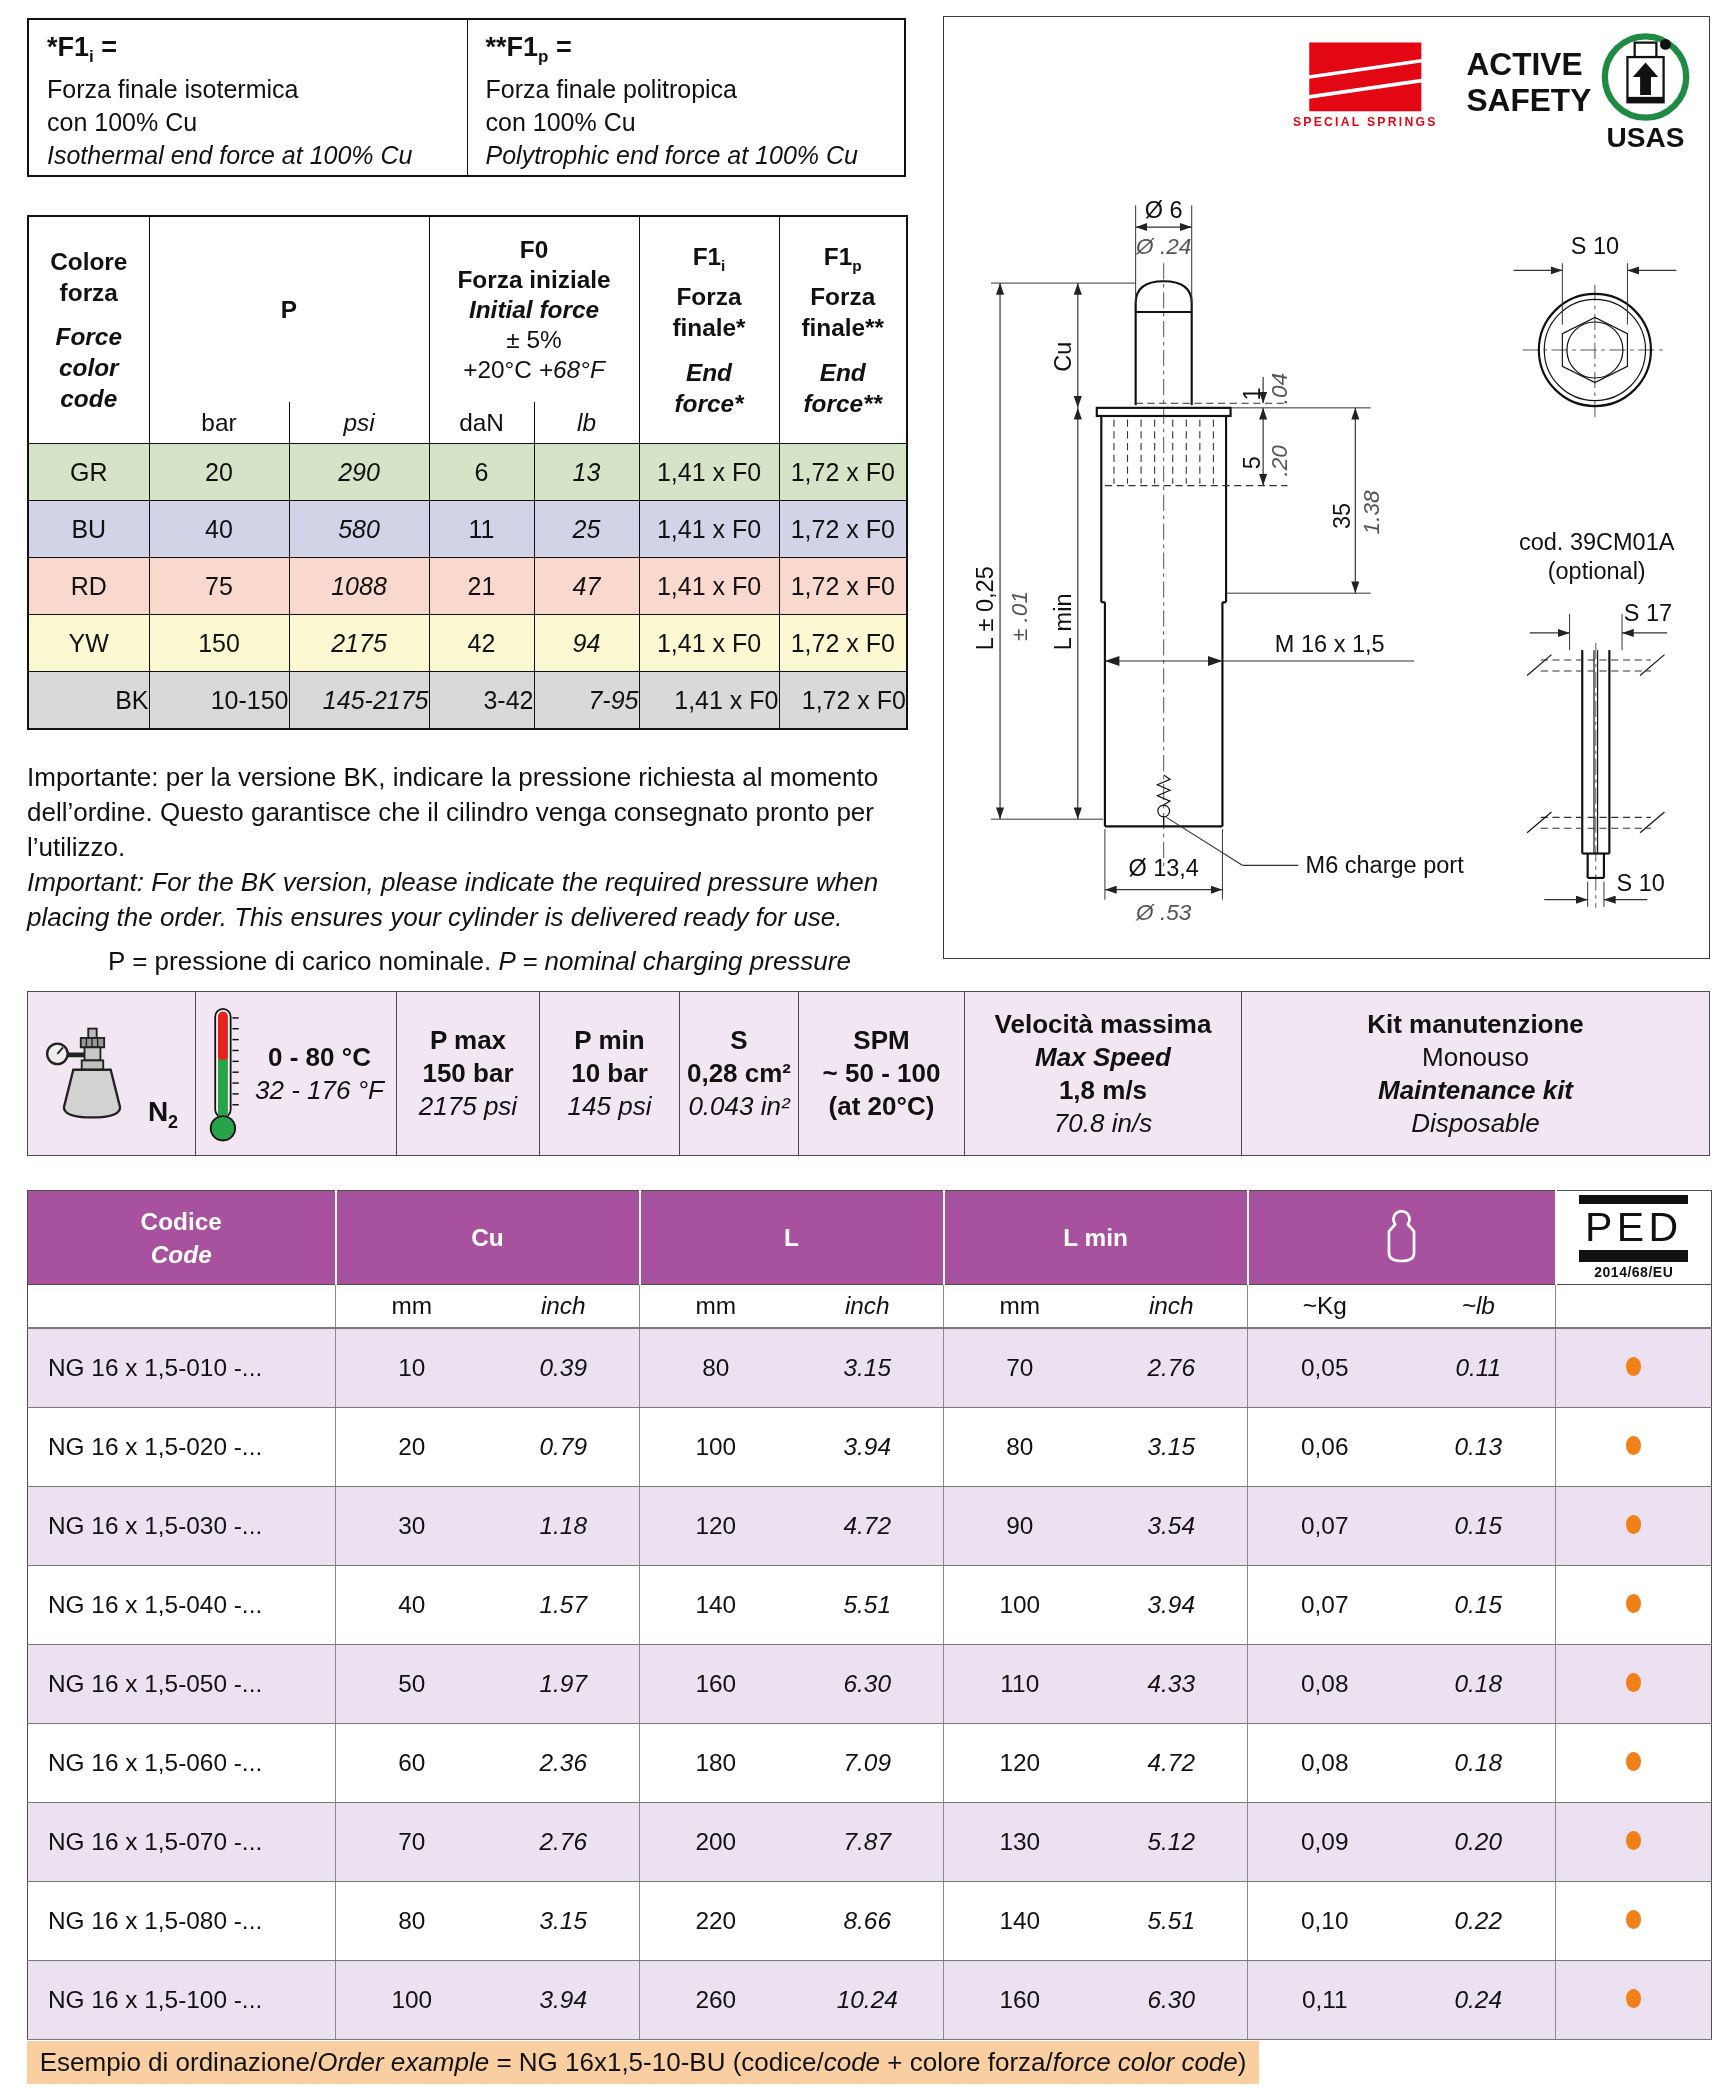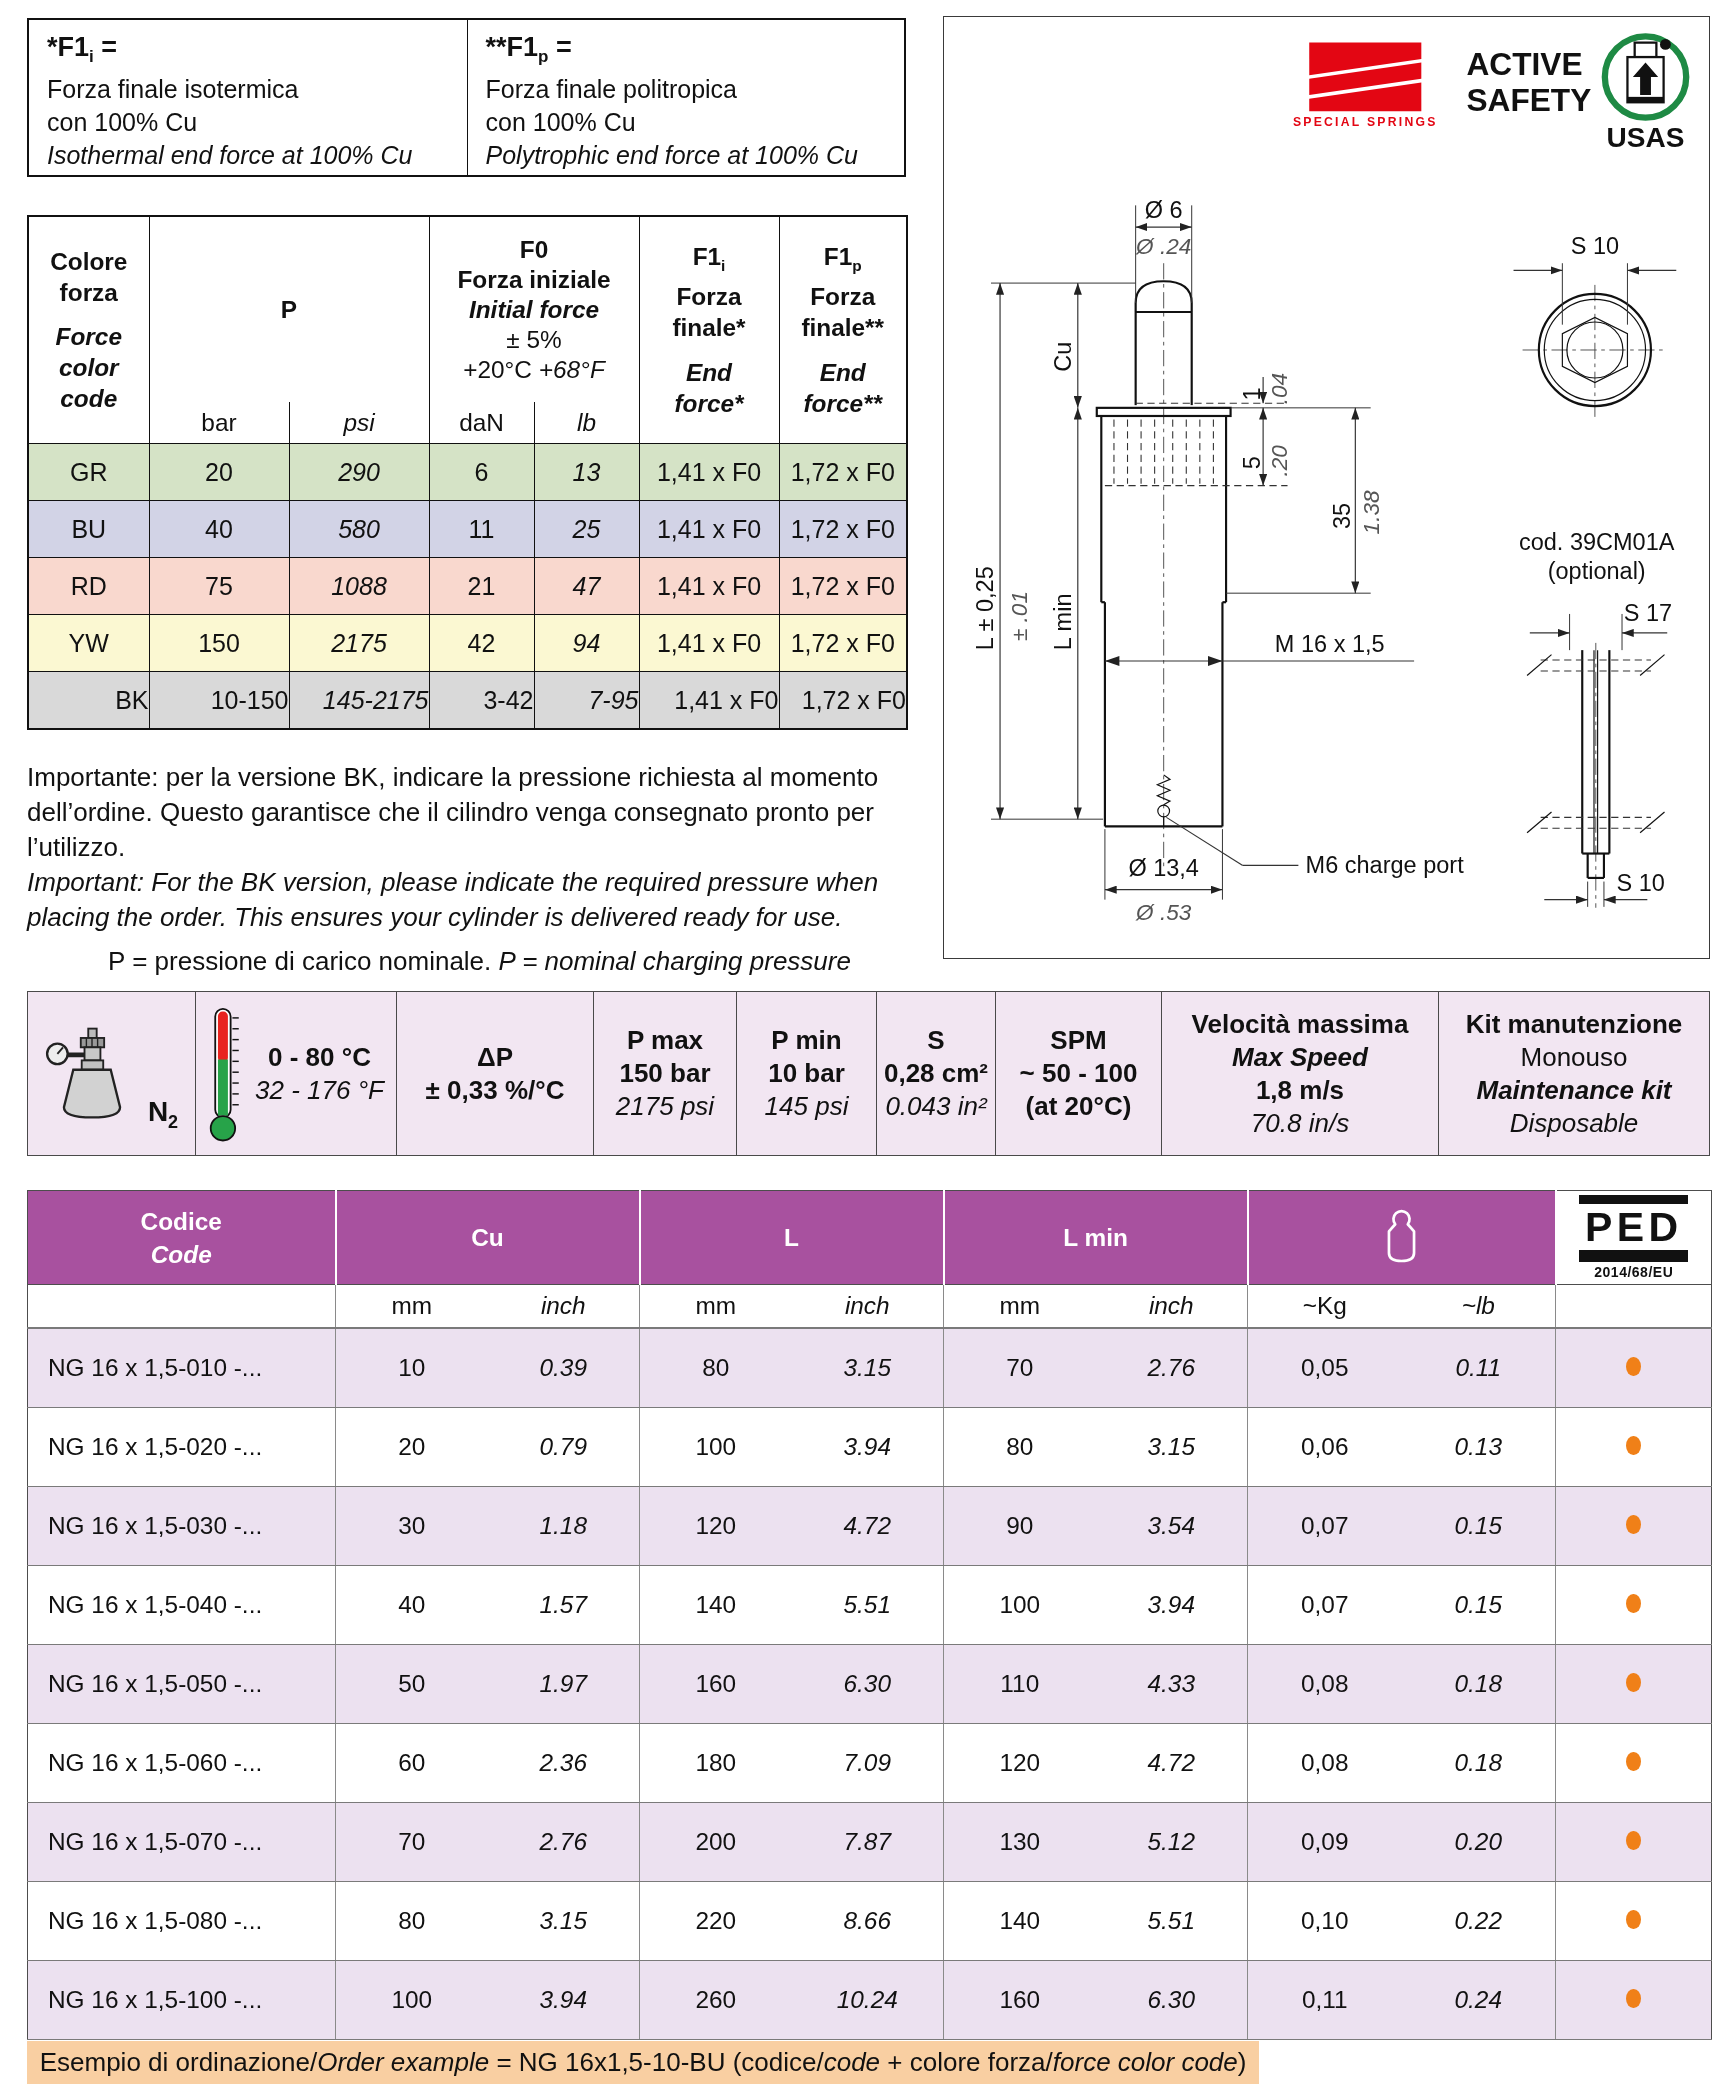--- a/index.html
+++ b/index.html
@@ -73,21 +73,21 @@
   .mh div{line-height:33px;}
   .mh-ped{background:#fff;border-left:0.9px solid #8a8a8a;border-bottom:1.8px solid #4d4d4d;}
   .mt-u td{height:42px;border-bottom:2.7px solid #7a7a7a;}
   .mt-r td{height:78px;border-bottom:1.8px solid #7a7a7a;}
   .mt-r.alt td{background:#ece1f0;}
   .gb{border-left:0.9px solid #8a8a8a;}
   .code-cell{text-align:left;padding-left:20px !important;}
   .dot{display:inline-block;width:14.5px;height:19px;border-radius:50%;}
   .ped-logo{width:109px;margin:0 auto;color:#111;}
   .ped-bar{height:8.1px;background:#111;margin-bottom:2.7px;}
-  .ped-txt{font-weight:bold;font-size:41px;line-height:42px;letter-spacing:4.5px;}
+  .ped-txt{font-weight:normal;font-size:41px;line-height:42px;letter-spacing:4.5px;}
   .ped-bar2{height:11.8px;background:#111;margin-top:1.8px;}
   .ped-sub{font-weight:bold;font-size:14px;letter-spacing:0.5px;margin-top:1.8px;}
 
   
   .order-bar{position:absolute;left:27px;top:2041px;height:43px;line-height:43px;
              padding:0 12.7px;font-size:26px;white-space:nowrap;}
 </style>
 </head>
 <body>
 
@@ -405,24 +405,20 @@
         <line x1="27" y1="74" x2="34" y2="74" stroke="#111" stroke-width="1.6"></line>
         <line x1="27" y1="86" x2="34" y2="86" stroke="#111" stroke-width="1.6"></line>
         <line x1="27" y1="98" x2="34" y2="98" stroke="#111" stroke-width="1.6"></line>
         <line x1="27" y1="110" x2="34" y2="110" stroke="#111" stroke-width="1.6"></line>
       </svg>
       <div>
         <div class="b">0 - 80 °C</div>
         <div class="i">32 - 176 °F</div>
       </div>
     </div>
-    <div class="sb-cell" style="width:197px">
-      <div class="b">ΔP</div>
-      <div class="b">± 0,33 %/°C</div>
-    </div>
     <div class="sb-cell" style="width:143px">
       <div class="b">P max</div>
       <div class="b">150 bar</div>
       <div class="i">2175 psi</div>
     </div>
     <div class="sb-cell" style="width:140px">
       <div class="b">P min</div>
       <div class="b">10 bar</div>
       <div class="i">145 psi</div>
     </div>

